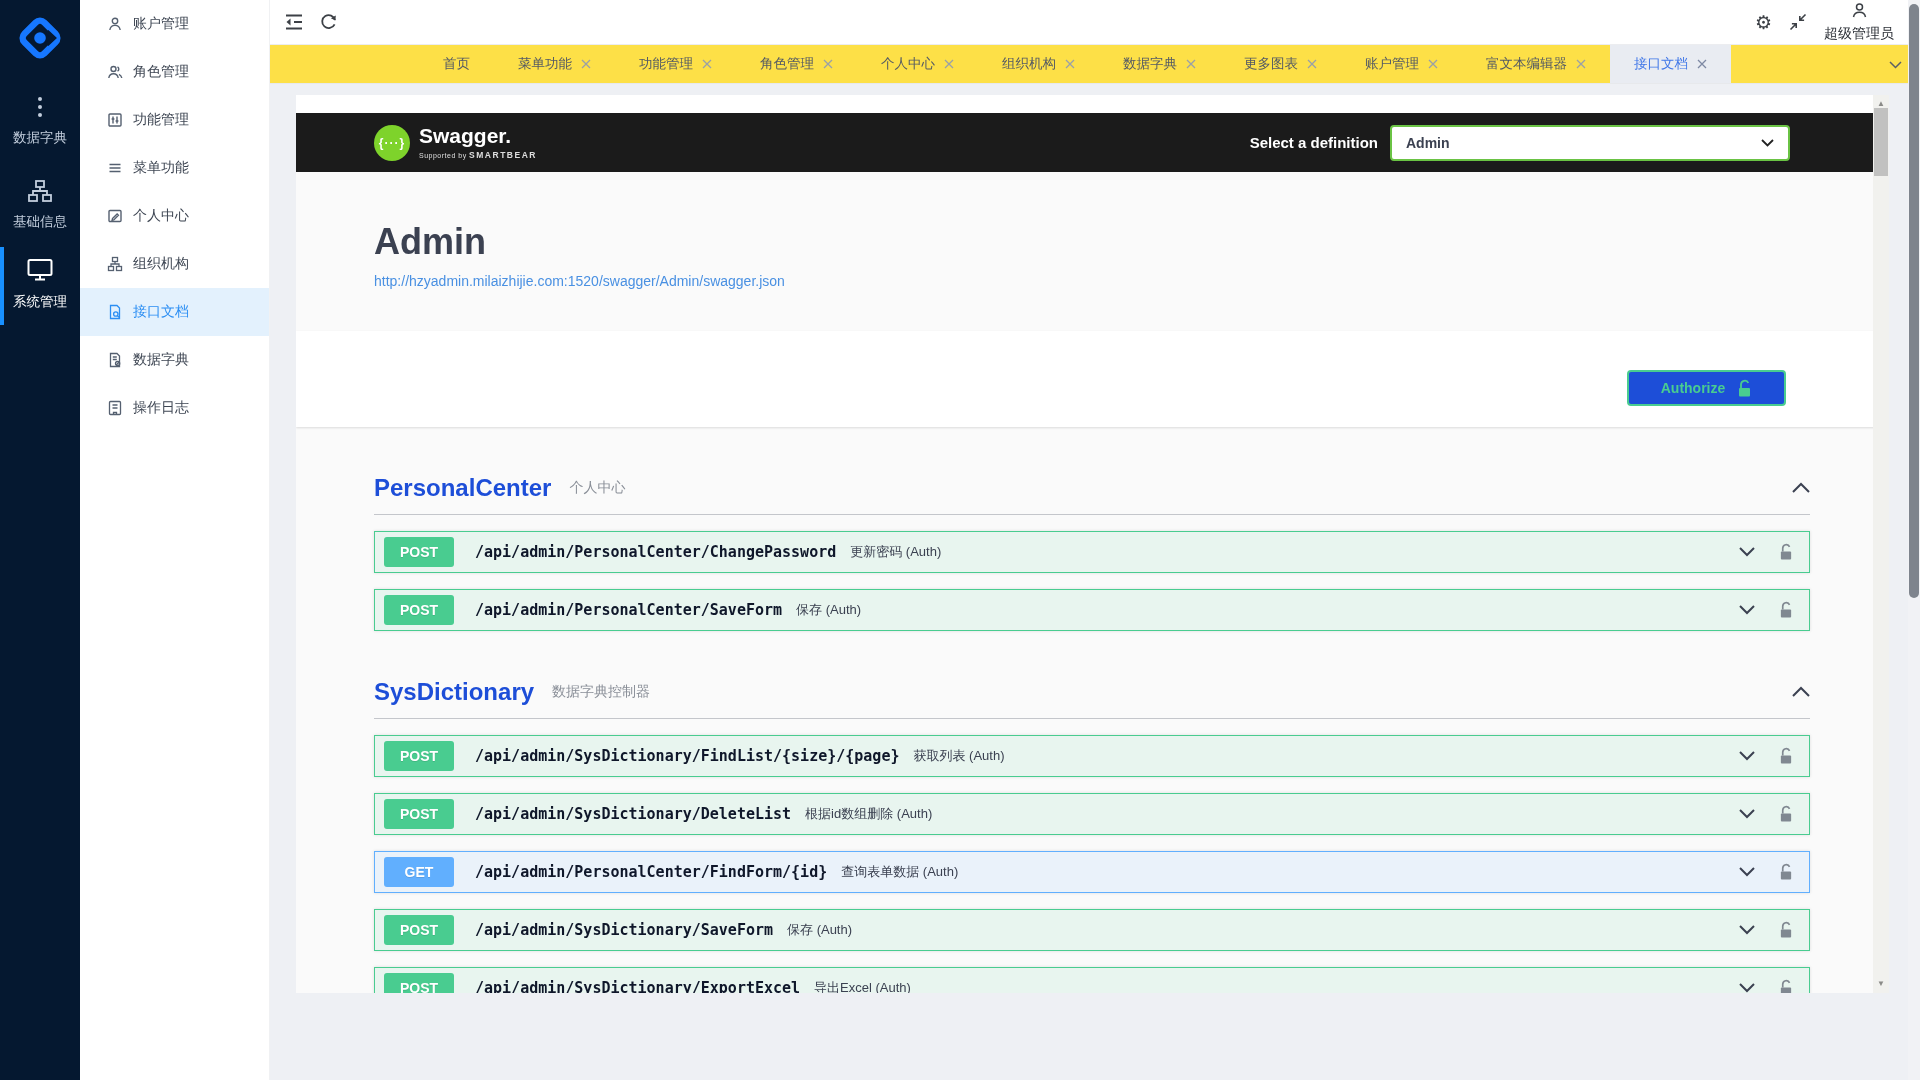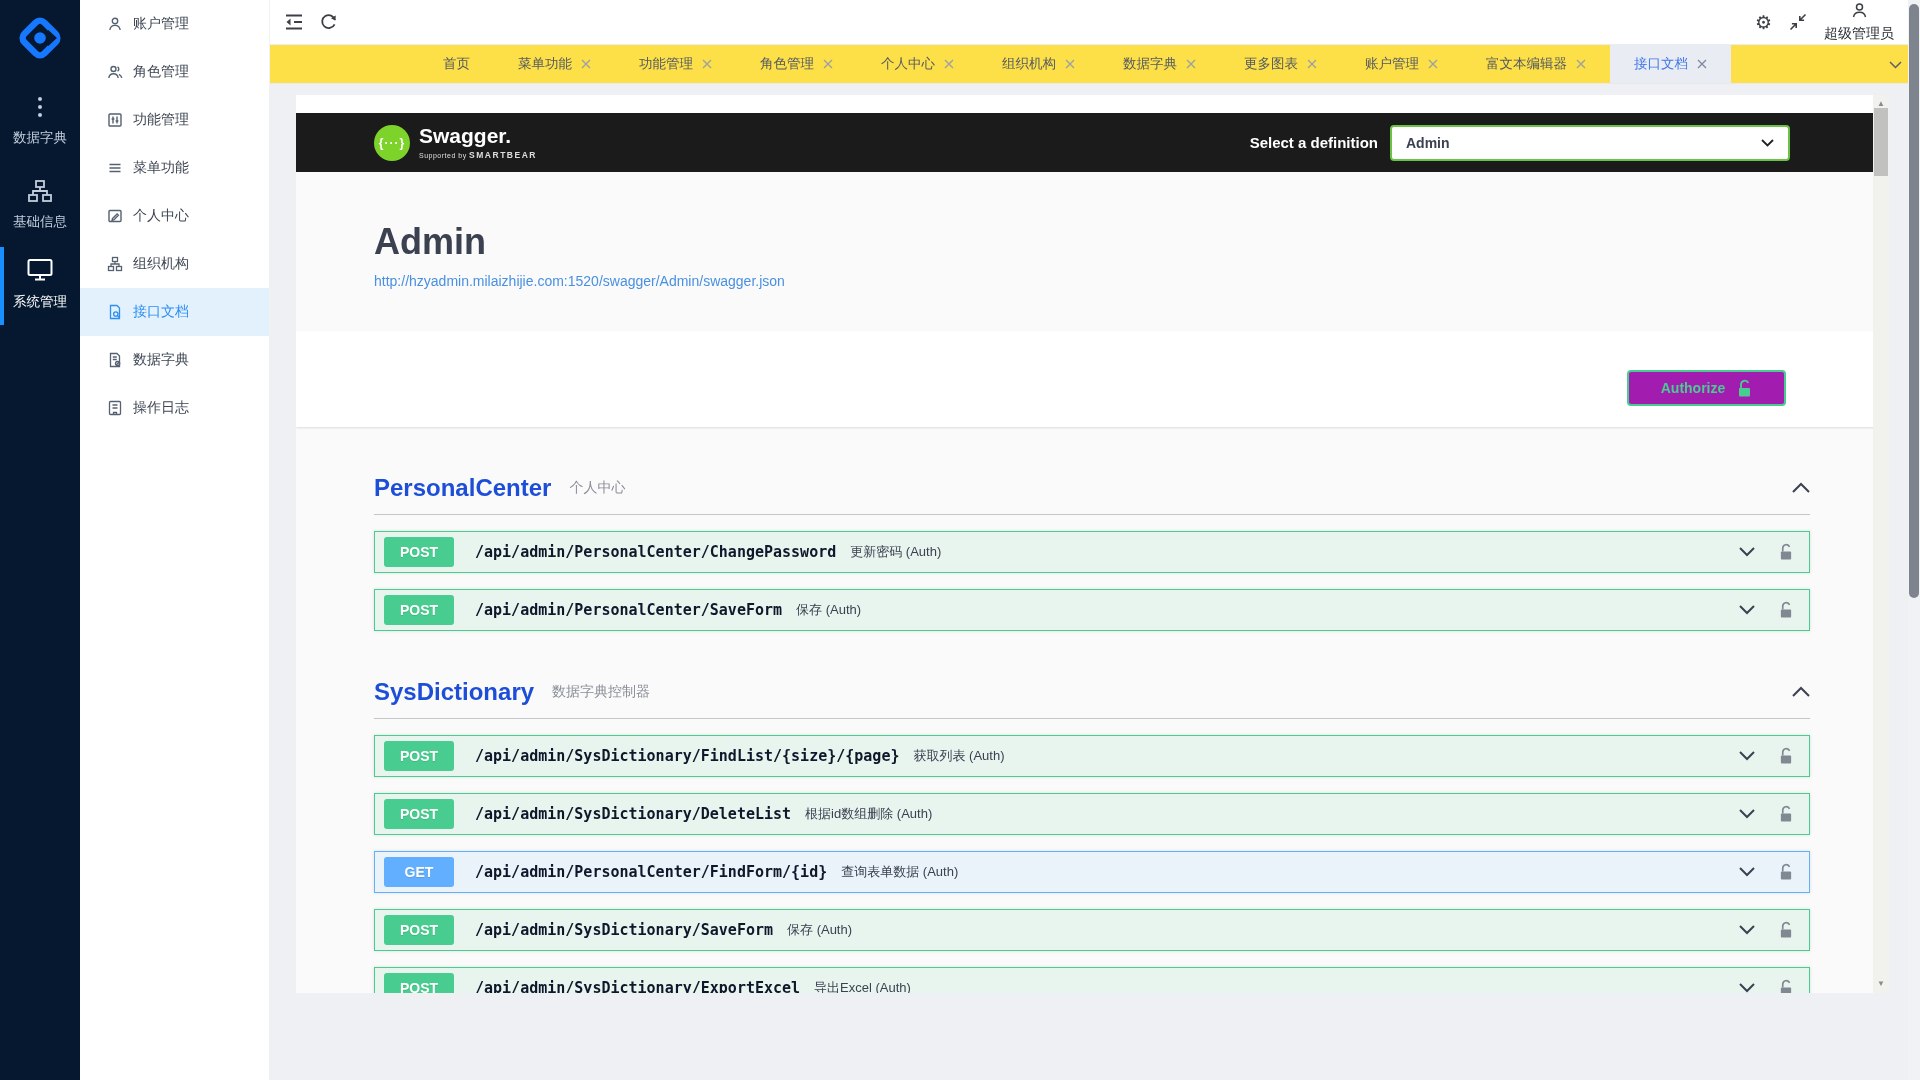--- a/index.html
+++ b/index.html
@@ -50,21 +50,21 @@
   .sw-sub b { font-size:8.5px; letter-spacing:1.5px; }
   .sw-select-label { margin-left:auto; color:#fff; font-weight:bold; font-size:15px; }
   .sw-select { margin-left:12px; width:400px; height:36px; background:#fff; border:2px solid #6ac344; border-radius:4px; display:flex; align-items:center; padding:0 14px; font-size:14px; font-weight:bold; color:#3b4151; cursor:pointer; }
   .sw-select .chev { margin-left:auto; color:#222; }
 
   .sw-info { height:159px; background:#fafafa; padding:50px 0 0 78px; }
   .sw-title { font-size:36px; font-weight:bold; color:#3b4151; line-height:40px; }
   .sw-url { display:inline-block; margin-top:11px; font-size:14px; color:#4990e2; text-decoration:none; }
 
   .sw-scheme { height:96px; background:#fff; position:relative; box-shadow:0 1px 2px rgba(0,0,0,.12); }
-  .auth-btn { position:absolute; right:103px; top:39px; width:159px; height:36px; border:2px solid #49cc90; border-radius:4px; background:#a21caf; display:flex; align-items:center; justify-content:center; gap:12px; color:#49cc90; font-weight:bold; font-size:14px; cursor:pointer; }
+  .auth-btn { position:absolute; right:103px; top:39px; width:159px; height:36px; border:2px solid #49cc90; border-radius:4px; background:#1d4ed8; display:flex; align-items:center; justify-content:center; gap:12px; color:#49cc90; font-weight:bold; font-size:14px; cursor:pointer; }
 
   .sw-sections { padding:0 79px 0 78px; }
   .sec-head { margin-top:34px; height:54px; border-bottom:1px solid rgba(59,65,81,.28); display:flex; align-items:center; cursor:pointer; }
   .sec-name { font-size:24px; font-weight:bold; color:#1d4ed8; }
   .sec-desc { font-size:14px; color:#8a8f98; margin-left:18px; }
   .sec-chev { margin-left:auto; color:#3b4151; cursor:pointer; }
 
   .op { height:42px; border-radius:0; display:flex; align-items:center; padding:0 16px 0 9px; margin-top:16px; cursor:pointer; box-shadow:0 0 3px rgba(0,0,0,.12); }
   .op:first-of-type { margin-top:8px; }
   .op.post { background:#e8f5ef; border:1px solid #49cc90; }

